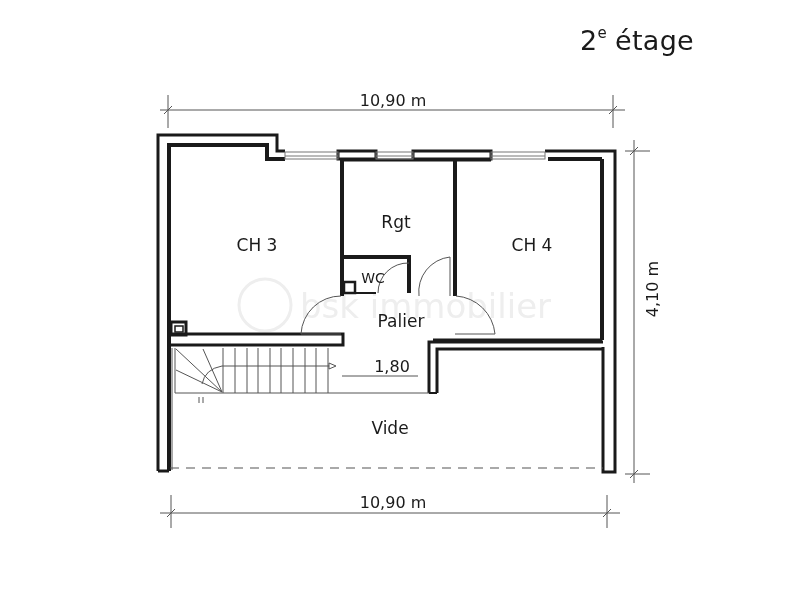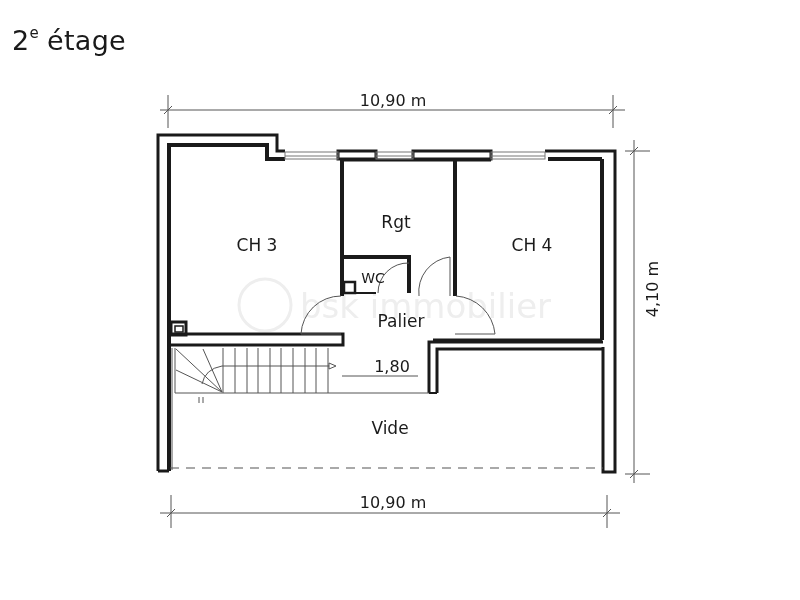--- a/index.html
+++ b/index.html
@@ -1,17 +1,17 @@
 <!DOCTYPE html>
 <html><head>
   <meta charset="utf-8">
   <style>
     html, body { margin: 0; padding: 0; background: #ffffff; }
     body { width: 800px; height: 600px; position: relative; overflow: hidden; font-family: "DejaVu Sans", sans-serif; color: #1a1a1a; }
-    .title { position: absolute; left: 12px; width: 676px; top: 24px; text-align: left; font-size: 27px; letter-spacing: 0.3px; }
+    .title { position: absolute; left: 18px; width: 676px; top: 24px; text-align: right; font-size: 27px; letter-spacing: 0.3px; }
     .title sup { font-size: 15px; vertical-align: 12px; margin-right: 8px; }
     svg { position: absolute; left: 0; top: 0; }
     .lbl { font-family: "DejaVu Sans", sans-serif; fill: #1a1a1a; }
     .wm { font-family: "DejaVu Sans", sans-serif; fill: #eeeeee; }
   </style>
 </head>
 <body>
 
 <div class="title"><span>2</span><sup>e</sup><span>étage</span></div>
 

